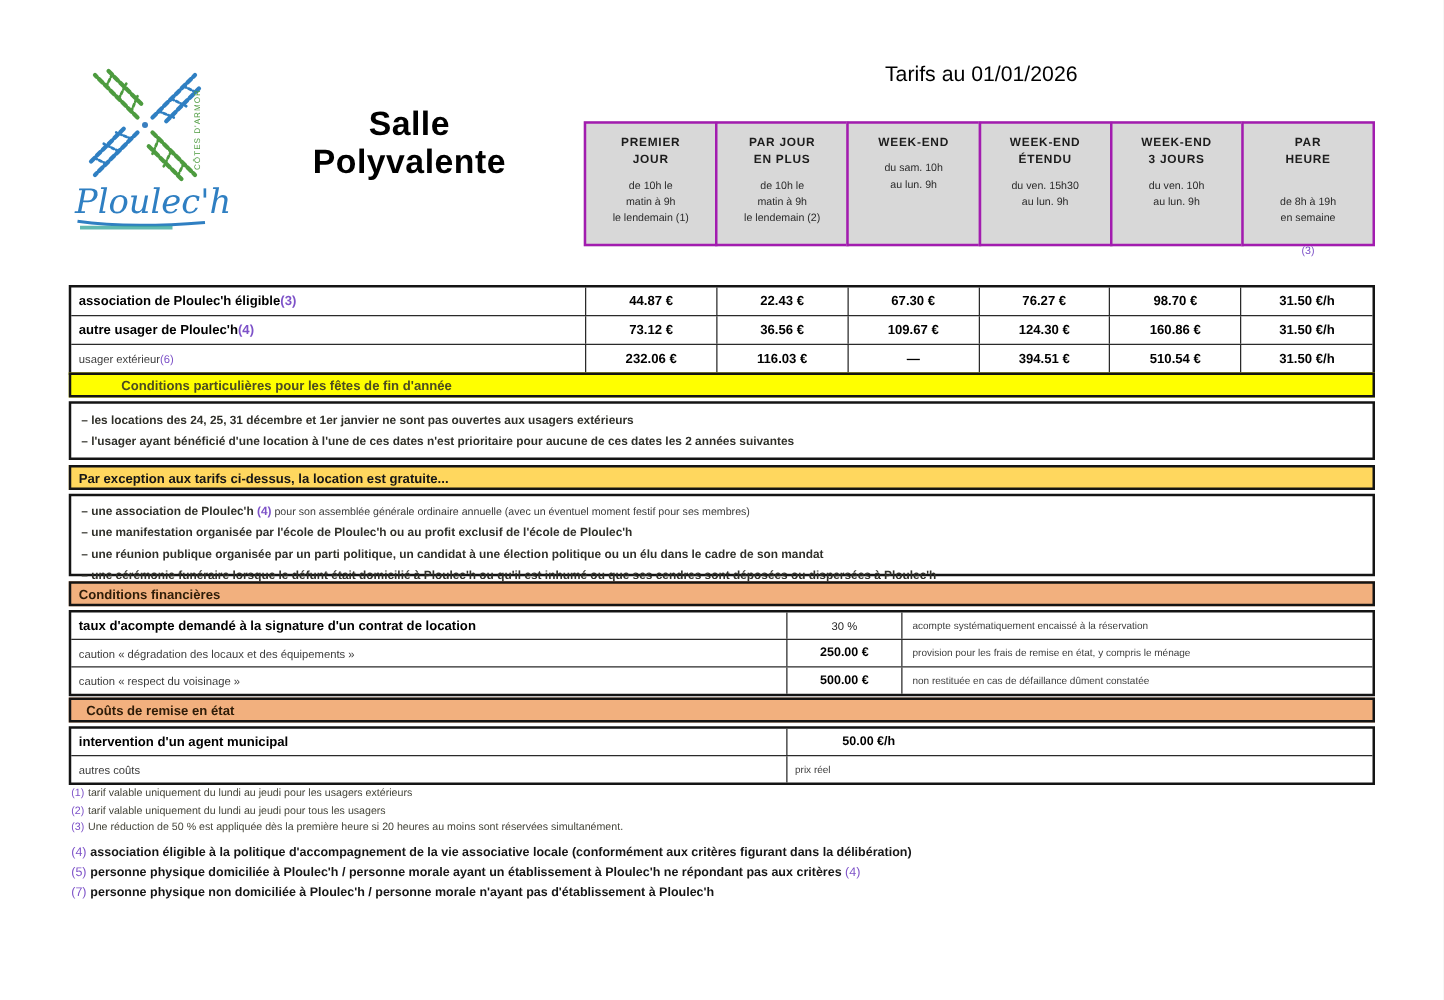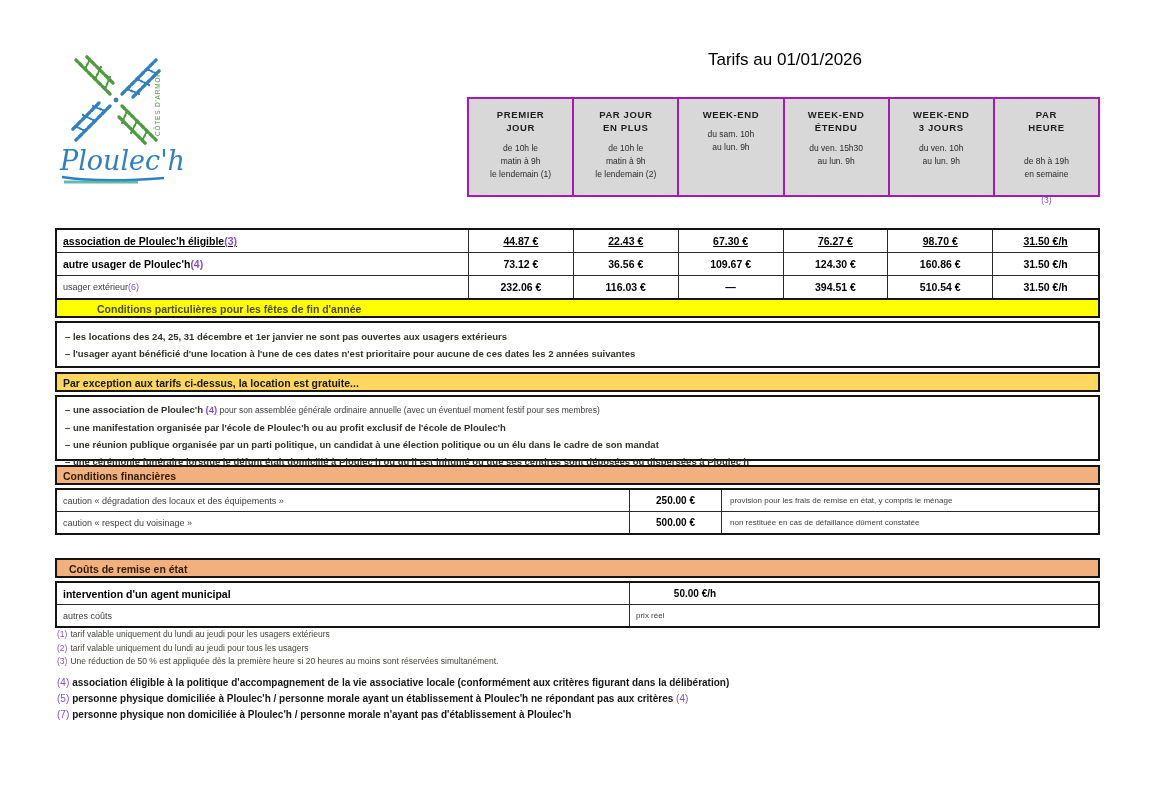--- a/index.html
+++ b/index.html
@@ -27,21 +27,21 @@
   .band.green{background:var(--band-green,#a6c88a);color:#22330a;}
   .band.yellow{background:var(--band-yellow,#ffff00);color:#4c4c20;}
   .band.gold{background:var(--band-gold,#ffd75e);color:#161616;}
   .band.orange{background:var(--band-orange,#f2b07e);color:#2e1c08;}
 
   .rowsbox{border:2px solid #141414;box-sizing:border-box;background:#fff;}
   .ref{color:var(--purple-accent,#7d52c8);}
 
   
   .trow{display:grid;grid-template-columns:412px repeat(6,1fr);height:22px;border-top:1.5px solid #2a2a2a;}
-  .trow:first-child{border-top:none;text-decoration:underline;}
+  .trow:first-child{border-top:none;}
   .tlabel{padding:0 6px;font-size:10.5px;font-weight:bold;border-right:1.5px solid #2a2a2a;
           display:flex;align-items:center;white-space:nowrap;overflow:hidden;}
   .tlabel.small{font-size:9px;font-weight:normal;color:#3c3c3c;}
   .tcell{border-right:1.5px solid #2a2a2a;font-size:10.5px;font-weight:bold;
          display:flex;align-items:center;justify-content:center;}
   .tcell:last-child{border-right:none;}
 
   
   .txtbox{border:2px solid #141414;box-sizing:border-box;background:#fff;padding:5px 8px;}
   .txtbox .line{font-size:9.5px;font-weight:600;color:#30302a;line-height:17px;white-space:nowrap;overflow:hidden;}
@@ -98,20 +98,22 @@
         <use href="#sail" transform="rotate(270)" style="color:var(--logo-green,#4d9b3f)"></use>
         <circle cx="0" cy="0" r="2.4" fill="#3a7fbf"></circle>
       </g>
       <text x="104" y="98" transform="rotate(-90 104 98)" font-size="6.5" letter-spacing="0.8" fill="var(--logo-green,#4d9b3f)">CÔTES D'ARMOR</text>
       <text x="4" y="132" class="logo-name" font-size="27" fill="var(--logo-blue,#2f7fc2)">Ploulec'h</text>
       <path d="M6 139 q 40 6 102 1" stroke="var(--logo-blue,#2f7fc2)" stroke-width="2.4" fill="none"></path>
       <path d="M8 144 h 74" stroke="#3aa89d" stroke-width="3" fill="none" opacity="0.8"></path>
     </svg>
   </div>
 
+  <div class="page-title">Salle
+Polyvalente</div>
   <div class="tariff-date">Tarifs au 01/01/2026</div>
 
   <div class="colheads">
     <div class="colhead">
       <div class="ct">PREMIER
 JOUR</div>
       <div class="cs">de 10h le
 matin à 9h
 le lendemain (1)</div>
     </div>
@@ -202,20 +204,25 @@
       <span>– une association de Ploulec'h </span><span class="ref">(4)</span><span class="rest"> pour son assemblée générale ordinaire annuelle (avec un éventuel moment festif pour ses membres)</span>
     </div>
     <div class="line">– une manifestation organisée par l'école de Ploulec'h ou au profit exclusif de l'école de Ploulec'h</div>
     <div class="line">– une réunion publique organisée par un parti politique, un candidat à une élection politique ou un élu dans le cadre de son mandat</div>
     <div class="line">– une cérémonie funéraire lorsque le défunt était domicilié à Ploulec'h ou qu'il est inhumé ou que ses cendres sont déposées ou dispersées à Ploulec'h</div>
   </div>
 
   <div class="tbl band orange" style="top:465px;">Conditions financières</div>
   <div class="tbl rowsbox" style="top:488px;">
     <div class="frow">
+      <div class="flabel">taux d'acompte demandé à la signature d'un contrat de location</div>
+      <div class="fvalue small">30 %</div>
+      <div class="fnote">acompte systématiquement encaissé à la réservation</div>
+    </div>
+    <div class="frow">
       <div class="flabel small">caution « dégradation des locaux et des équipements »</div>
       <div class="fvalue">250.00 €</div>
       <div class="fnote">provision pour les frais de remise en état, y compris le ménage</div>
     </div>
     <div class="frow">
       <div class="flabel small">caution « respect du voisinage »</div>
       <div class="fvalue">500.00 €</div>
       <div class="fnote">non restituée en cas de défaillance dûment constatée</div>
     </div>
   </div>

